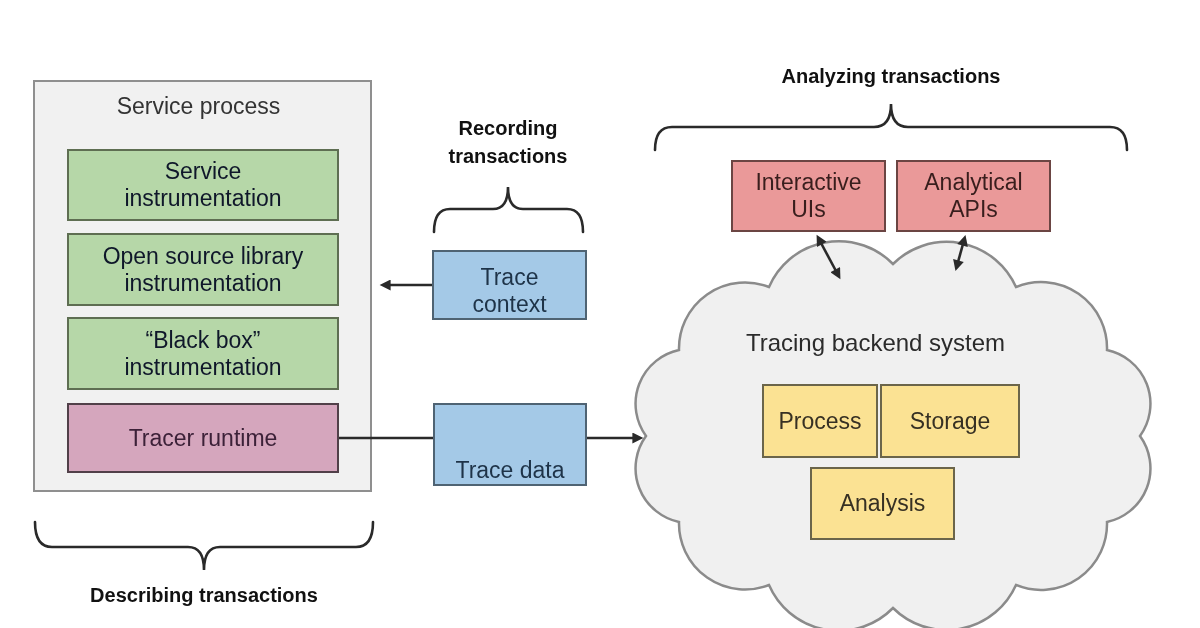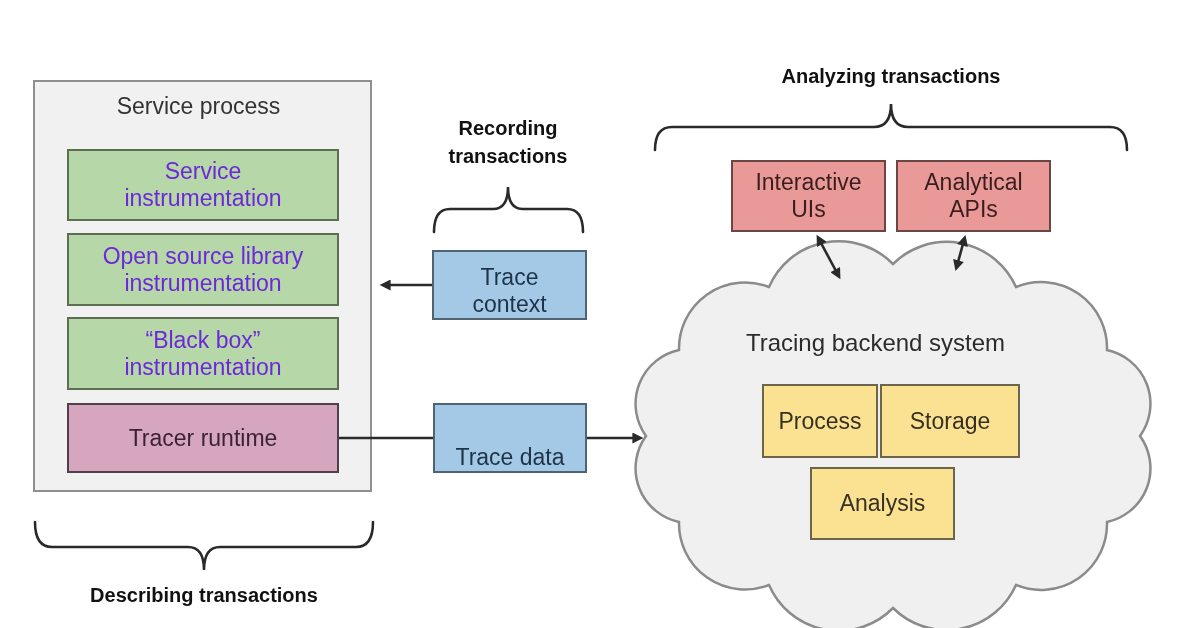--- a/index.html
+++ b/index.html
@@ -12,21 +12,21 @@
   #line-layer{z-index:3;}
   .abs{position:absolute;box-sizing:border-box;}
   .panel{
     background:#f1f1f1;border:2.5px solid #8f8f8f;z-index:2;
   }
   .bx{
     position:absolute;box-sizing:border-box;display:flex;flex-direction:column;
     align-items:center;justify-content:center;text-align:center;
     font-size:23px;line-height:27px;z-index:2;border:2.5px solid #444;
   }
-  .green {background:#b6d7a8;border-color:#5e6e52;color:#6d28d9;}
+  .green {background:#b6d7a8;border-color:#5e6e52;color:#0f172a;}
   .pink  {background:#d5a6bd;border-color:#514049;color:#3c2138;}
   .blue  {background:#a4c9e7;border-color:#4f6373;color:#1e3348;justify-content:flex-end;}
   .red   {background:#ea9999;border-color:#6b4543;color:#391e1d;}
   .yellow{background:#fbe293;border-color:#6b654a;color:#363023;}
   .title{
     position:absolute;text-align:center;font-size:23px;color:#333;z-index:2;
   }
   .hdr{
     position:absolute;text-align:center;font-weight:bold;font-size:20px;
     line-height:28px;color:#111;z-index:2;
@@ -71,21 +71,21 @@
   <div class="hdr" style="left:408px;top:114px;width:200px;">
     <div>Recording</div>
     <div>transactions</div>
   </div>
 
   <div class="bx blue" style="left:432px;top:250px;width:155px;height:70px;">
     <div>Trace</div>
     <div>context</div>
   </div>
 
-  <div class="bx blue" style="left:433px;top:403px;width:154px;height:70px;">
+  <div class="bx blue" style="left:433px;top:403px;width:154px;height:83px;">
     <div>Trace data</div>
   </div>
 
   <div class="hdr" style="left:691px;top:62px;width:400px;">Analyzing transactions</div>
 
   <div class="bx red" style="left:731px;top:160px;width:155px;height:72px;">
     <div>Interactive</div>
     <div>UIs</div>
   </div>
 

